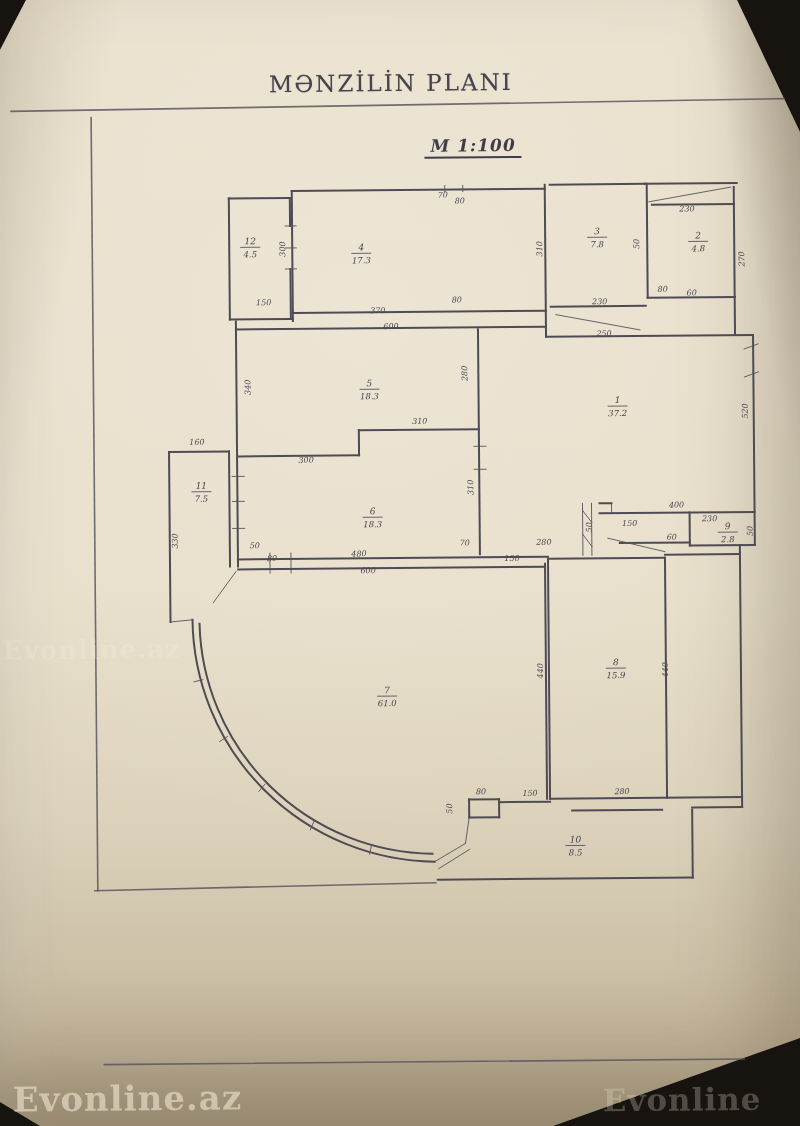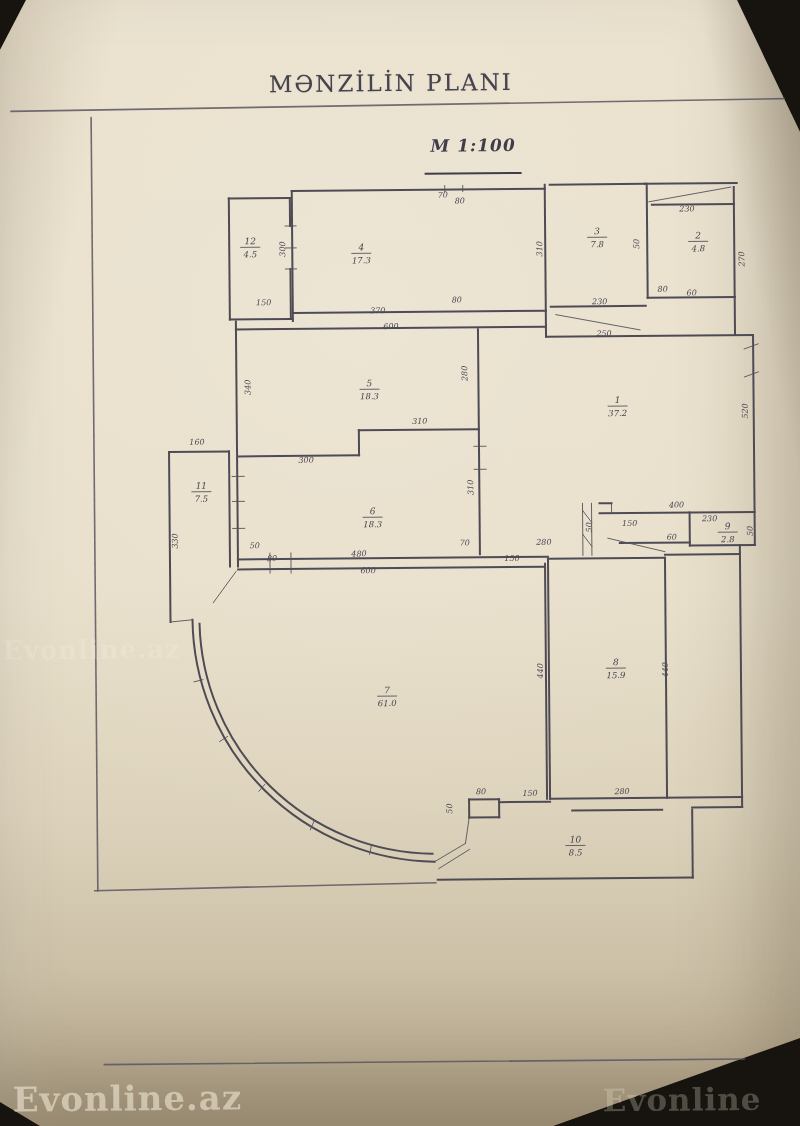--- a/index.html
+++ b/index.html
@@ -11,21 +11,21 @@
       radial-gradient(120% 80% at 45% 28%, rgba(255,255,255,0.16), rgba(255,255,255,0) 60%),
       linear-gradient(102deg, rgba(120,100,70,0.18), rgba(120,100,70,0) 12%),
       linear-gradient(258deg, rgba(70,55,35,0.30), rgba(70,55,35,0) 10%),
       linear-gradient(180deg,#eae1cd 0%,#e8dfca 52%,#ddd3bc 72%,#ccc0a7 86%,#b3a58a 100%);
     box-shadow: inset -30px -50px 90px rgba(60,45,25,.28), inset 20px 15px 60px rgba(255,255,255,.10);}
   .content{position:absolute;inset:0;transform:rotate(-0.5deg);}
   .title{position:absolute;top:70px;left:0;width:790px;text-align:center;
          font-size:23px;letter-spacing:2px;color:#45434e;
          text-shadow:0 0 1px rgba(69,67,78,.35);}
   .scale{position:absolute;top:136px;left:428px;font-size:17px;font-weight:bold;font-style:italic;
-         color:#3f3d49;border-bottom:2px solid #3f3d49;padding:0 6px 17px 6px;letter-spacing:1px;}
+         color:#3f3d49;border-bottom:2px solid #3f3d49;padding:0 6px 1px 6px;letter-spacing:1px;}
   svg.planlayer{position:absolute;left:0;top:0;width:800px;height:1126px;}
   .wm{position:absolute;font-weight:bold;letter-spacing:1px;pointer-events:none;}
   .wm-bl{left:8px;top:1076px;font-size:34px;color:rgba(246,239,221,.55);}
   .wm-br{left:598px;top:1084px;font-size:31px;color:rgba(238,228,206,.27);}
   .wm-ml{left:2px;top:632px;font-size:26px;color:rgba(250,245,230,.20);}
   .fr{stroke:#5b5660;stroke-width:1.6;fill:none;stroke-linecap:square;opacity:.85;}
   .wh{stroke:#4e4b55;stroke-width:2;fill:none;stroke-linecap:square;}
   .wl{stroke:#55525c;stroke-width:.9;fill:none;stroke-linecap:square;}
   text.dim{font-family:"DejaVu Serif",serif;font-style:italic;font-size:8px;fill:#4c4954;text-anchor:middle;}
   text.rno{font-family:"DejaVu Serif",serif;font-style:italic;font-size:9px;fill:#46434e;text-anchor:middle;}

